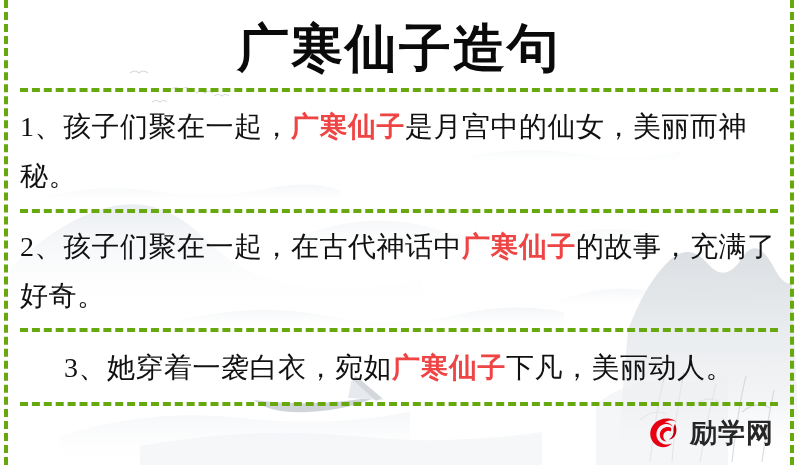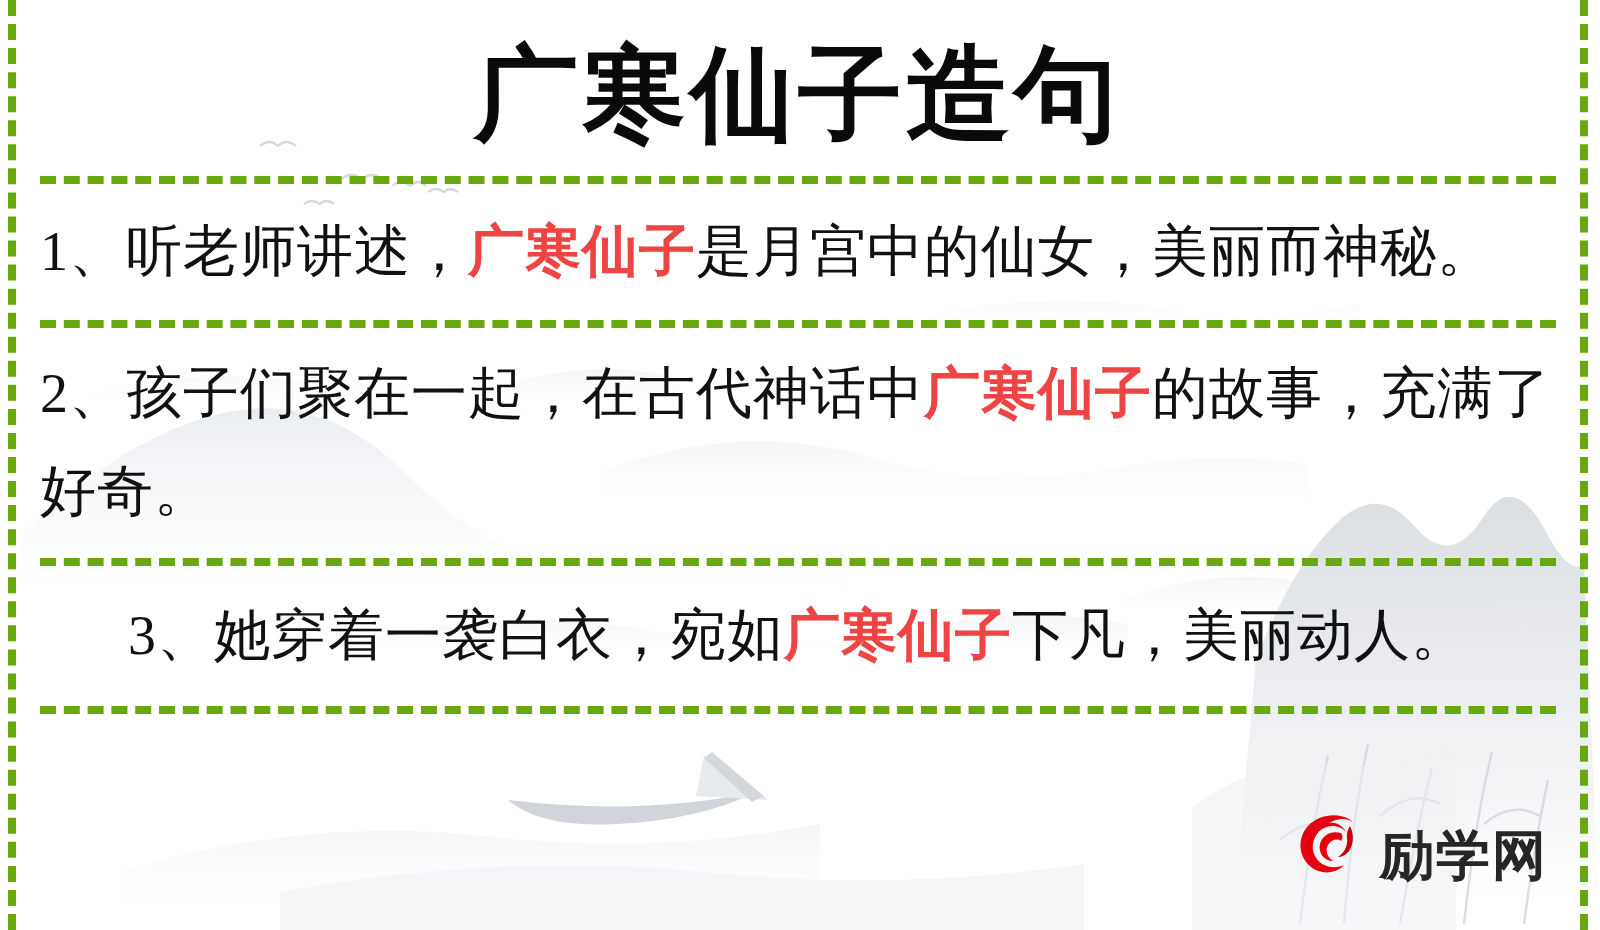--- a/index.html
+++ b/index.html
@@ -88,23 +88,23 @@
   }
 
   .s1 { padding-top: 10px; padding-bottom: 9px; }
   .s2 { padding-top: 9px;  padding-bottom: 8px; }
   .s3 { padding-top: 11px; padding-bottom: 10px; text-align: center; }
 
   
   .footer {
     position: absolute;
     right: 26px;
-    bottom: 23px;
+    bottom: 12px;
     display: flex;
-    align-items: flex-end;
+    align-items: center;
     z-index: 4;
   }
   .logo-mark {
     width: 40px;
     height: 40px;
     margin-right: 6px;
     flex: 0 0 auto;
   }
   .logo-text {
     font-family: "Liberation Sans", "DejaVu Sans", sans-serif;
@@ -182,21 +182,21 @@
   <div class="frame-left"></div>
   <div class="frame-right"></div>
 
   <div class="content">
 
     <div class="title">广寒仙子造句</div>
 
     <div class="sep"></div>
 
     <div class="sentence s1">
-      <span class="num">1、</span><span>听老师讲述，</span><span class="kw">广寒仙子</span><span>是月宫中的仙女，美丽而神秘。</span>
+      <span class="num">1、</span><span>孩子们聚在一起，</span><span class="kw">广寒仙子</span><span>是月宫中的仙女，美丽而神秘。</span>
     </div>
 
     <div class="sep"></div>
 
     <div class="sentence s2">
       <span class="num">2、</span><span>孩子们聚在一起，在古代神话中</span><span class="kw">广寒仙子</span><span>的故事，充满了好奇。</span>
     </div>
 
     <div class="sep"></div>
 

